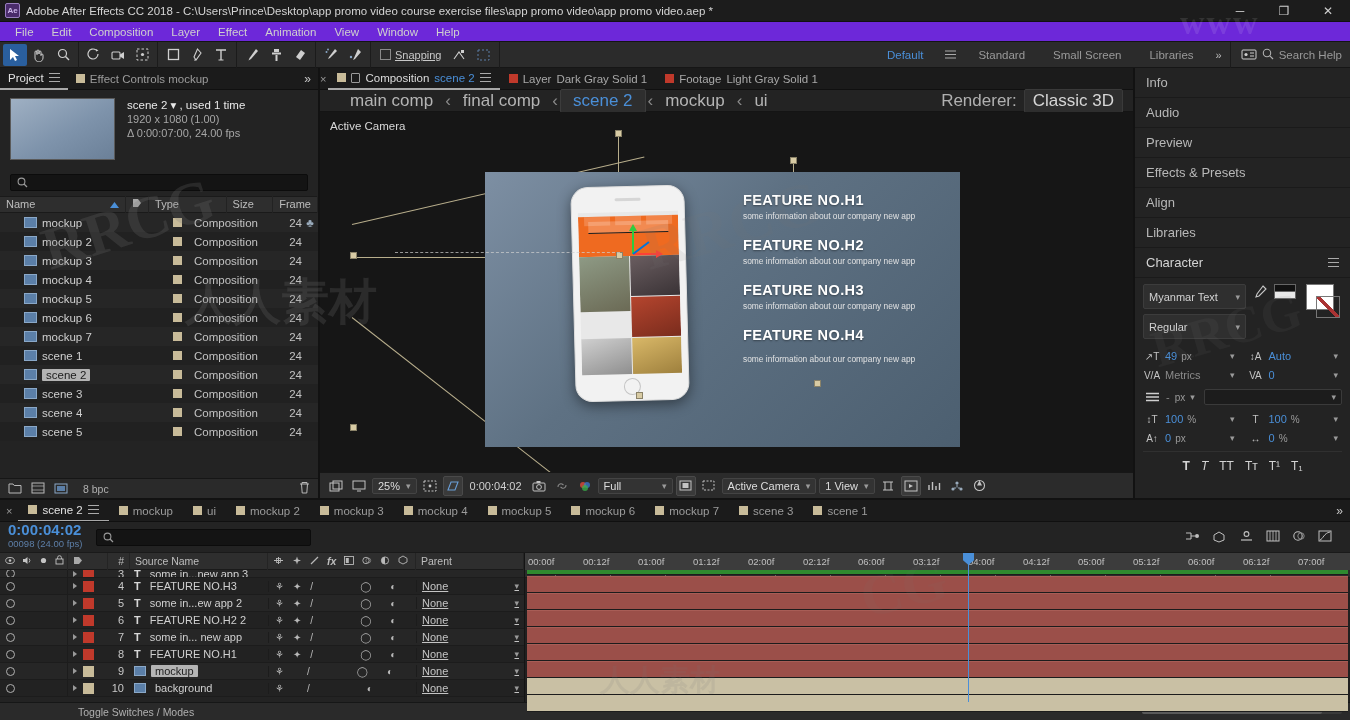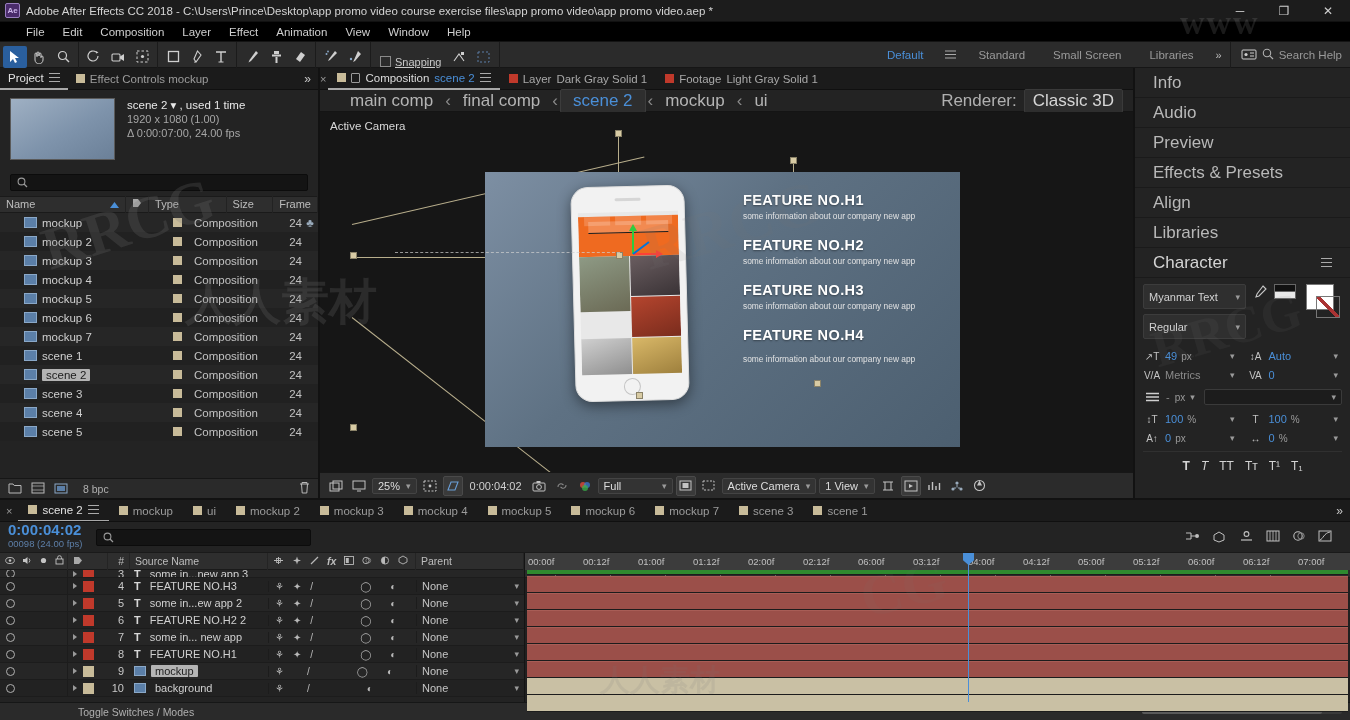--- a/index.html
+++ b/index.html
@@ -16,28 +16,28 @@
               border-bottom:1px solid #111; flex:0 0 22px; }
   .ae-logo { width:15px; height:15px; margin:0 6px 0 5px; background:#4a2b6b;
              border:1px solid #9a7fc0; border-radius:2px; color:#cbb4e8;
              font-size:8px; font-weight:bold; text-align:center; line-height:14px; }
   .title-text { font-size:11.5px; color:#d4d4d4; white-space:nowrap; }
   .win-btns { margin-left:auto; display:flex; }
   .win-btn { width:44px; height:22px; text-align:center; line-height:22px;
              font-size:12px; color:#d0d0d0; }
 
   
-  .menubar { height:20px; background:#000000; display:flex; align-items:center;
-             padding-left:17px; border-bottom:1px solid #141414; flex:0 0 20px; }
+  .menubar { height:20px; background:#6d28d9; display:flex; align-items:center;
+             padding-left:6px; border-bottom:1px solid #141414; flex:0 0 20px; }
   .menu-item { padding:0 9px; line-height:20px; font-size:11.5px; color:#cfcfcf; }
 
   
   .toolbar { height:26px; background:#2b2b2b; display:flex; align-items:center;
              border-bottom:1px solid #161616; flex:0 0 26px; }
-  .tgrp { display:flex; align-items:flex-end; height:26px; padding:0 3px;
+  .tgrp { display:flex; align-items:center; height:26px; padding:0 3px;
           border-right:1px solid #1b1b1b;text-decoration:underline; }
   .ticon { width:24px; height:22px; display:flex; align-items:center; justify-content:center;
            color:#cfcfcf; position:relative; }
   .ticon.active { background:#2a5f9e; border-radius:2px; }
   .ticon svg { display:block; }
   .snapbox { display:flex; align-items:center; gap:4px; padding:0 6px; }
   .chk { width:11px; height:11px; border:1px solid #8a8a8a; background:#2b2b2b; }
   .ws { margin-left:auto; display:flex; align-items:center; height:26px; }
   .ws-item { padding:0 14px; font-size:11.5px; color:#9a9a9a; line-height:26px; }
   .ws-item.sel { color:#4a8fd8; }
@@ -156,22 +156,22 @@
              display:flex; align-items:center; gap:3px; padding:0 6px; }
   .vb-sel { background:#333; border:1px solid #444; border-radius:2px; color:#ddd;
             font-size:11px; padding:1px 5px; display:flex; align-items:center; gap:6px; }
   .vb-ic { width:20px; height:20px; display:flex; align-items:center; justify-content:center; color:#c4c4c4; }
   .vb-ic.on { background:#3a3a3a; border:1px solid #4a4a4a; border-radius:2px; }
   .vb-txt { color:#cfcfcf; font-size:11px; padding:0 4px; }
   .plus00 { color:#4a8fd8; font-size:11px; padding-left:3px;margin-top:32px; }
 
   
   .rdock { width:215px; background:#232323; display:flex; flex-direction:column; }
-  .rpanel { height:30px; display:flex; align-items:center; padding:0 18px;
-            border-bottom:1px solid #1a1a1a; font-size:17px; color:#b8b8b8; }
+  .rpanel { height:30px; display:flex; align-items:center; padding:0 11px;
+            border-bottom:1px solid #1a1a1a; font-size:13px; color:#b8b8b8; }
   .rpanel.char { color:#d4d4d4; }
   .rpanel .hamb2 { margin-left:auto; width:11px; height:9px; display:flex;
                    flex-direction:column; justify-content:space-between; }
   .rpanel .hamb2 i { height:1px; background:#aaa; }
   .charbody { padding:6px 8px 4px; }
   .crow { display:flex; align-items:center; gap:5px; margin-bottom:5px; }
   .fsel { flex:1; height:25px; background:#2f2f2f; border:1px solid #3c3c3c; border-radius:2px;
           display:flex; align-items:center; padding:0 5px; font-size:11px; color:#d2d2d2; }
   .fsel .cv { margin-left:auto; color:#9a9a9a; font-size:9px; }
   .eyedrop { width:16px; height:17px; display:flex; align-items:center; justify-content:center; }
@@ -241,21 +241,21 @@
          border-bottom:3px solid transparent; }
   .lcolor { width:11px; height:11px; }
   .cell-num { width:22px; text-align:right; padding-right:6px; color:#c8c8c8; }
   .cell-name { flex:1; display:flex; align-items:center; gap:5px; padding-left:4px; }
   .tico { color:#d8d8d8; font-size:11px; font-weight:bold; }
   .lico { width:12px; height:10px; background:#5b7fa8; border:1px solid #8aa8c8; }
   .lname { padding:0 4px; border-radius:1px; }
   .cell-sw { width:148px; display:flex; align-items:center; gap:9px; padding-left:6px;
              color:#b8b8b8; font-size:10px; border-left:1px solid #1c1c1c; }
   .cell-par { width:108px; display:flex; align-items:center; gap:6px; padding-left:5px;
-              border-left:1px solid #1c1c1c; color:#c4c4c4; }
+              border-left:1px solid #1c1c1c; color:#c4c4c4;text-decoration:underline; }
   .cell-par .cv { margin-left:auto; padding-right:5px; color:#9a9a9a; font-size:9px; }
 
   .tl-right { flex:1; position:relative; background:#202020; min-width:0; }
   .ruler { height:25px; background:#2b2b2b; position:relative;
            border-bottom:1px solid #1a1a1a; }
   .rtick { position:absolute; top:0; font-size:9.5px; color:#c0c0c0; line-height:17px; }
   .rtickmark { position:absolute; bottom:0; width:1px; height:4px; background:#6a6a6a; }
   .workarea { position:absolute; left:0; right:0; top:0; height:17px;
               background:#4a4a4a; opacity:.55; }
   .bars { position:absolute; left:0; right:0; top:17px; bottom:0; }

